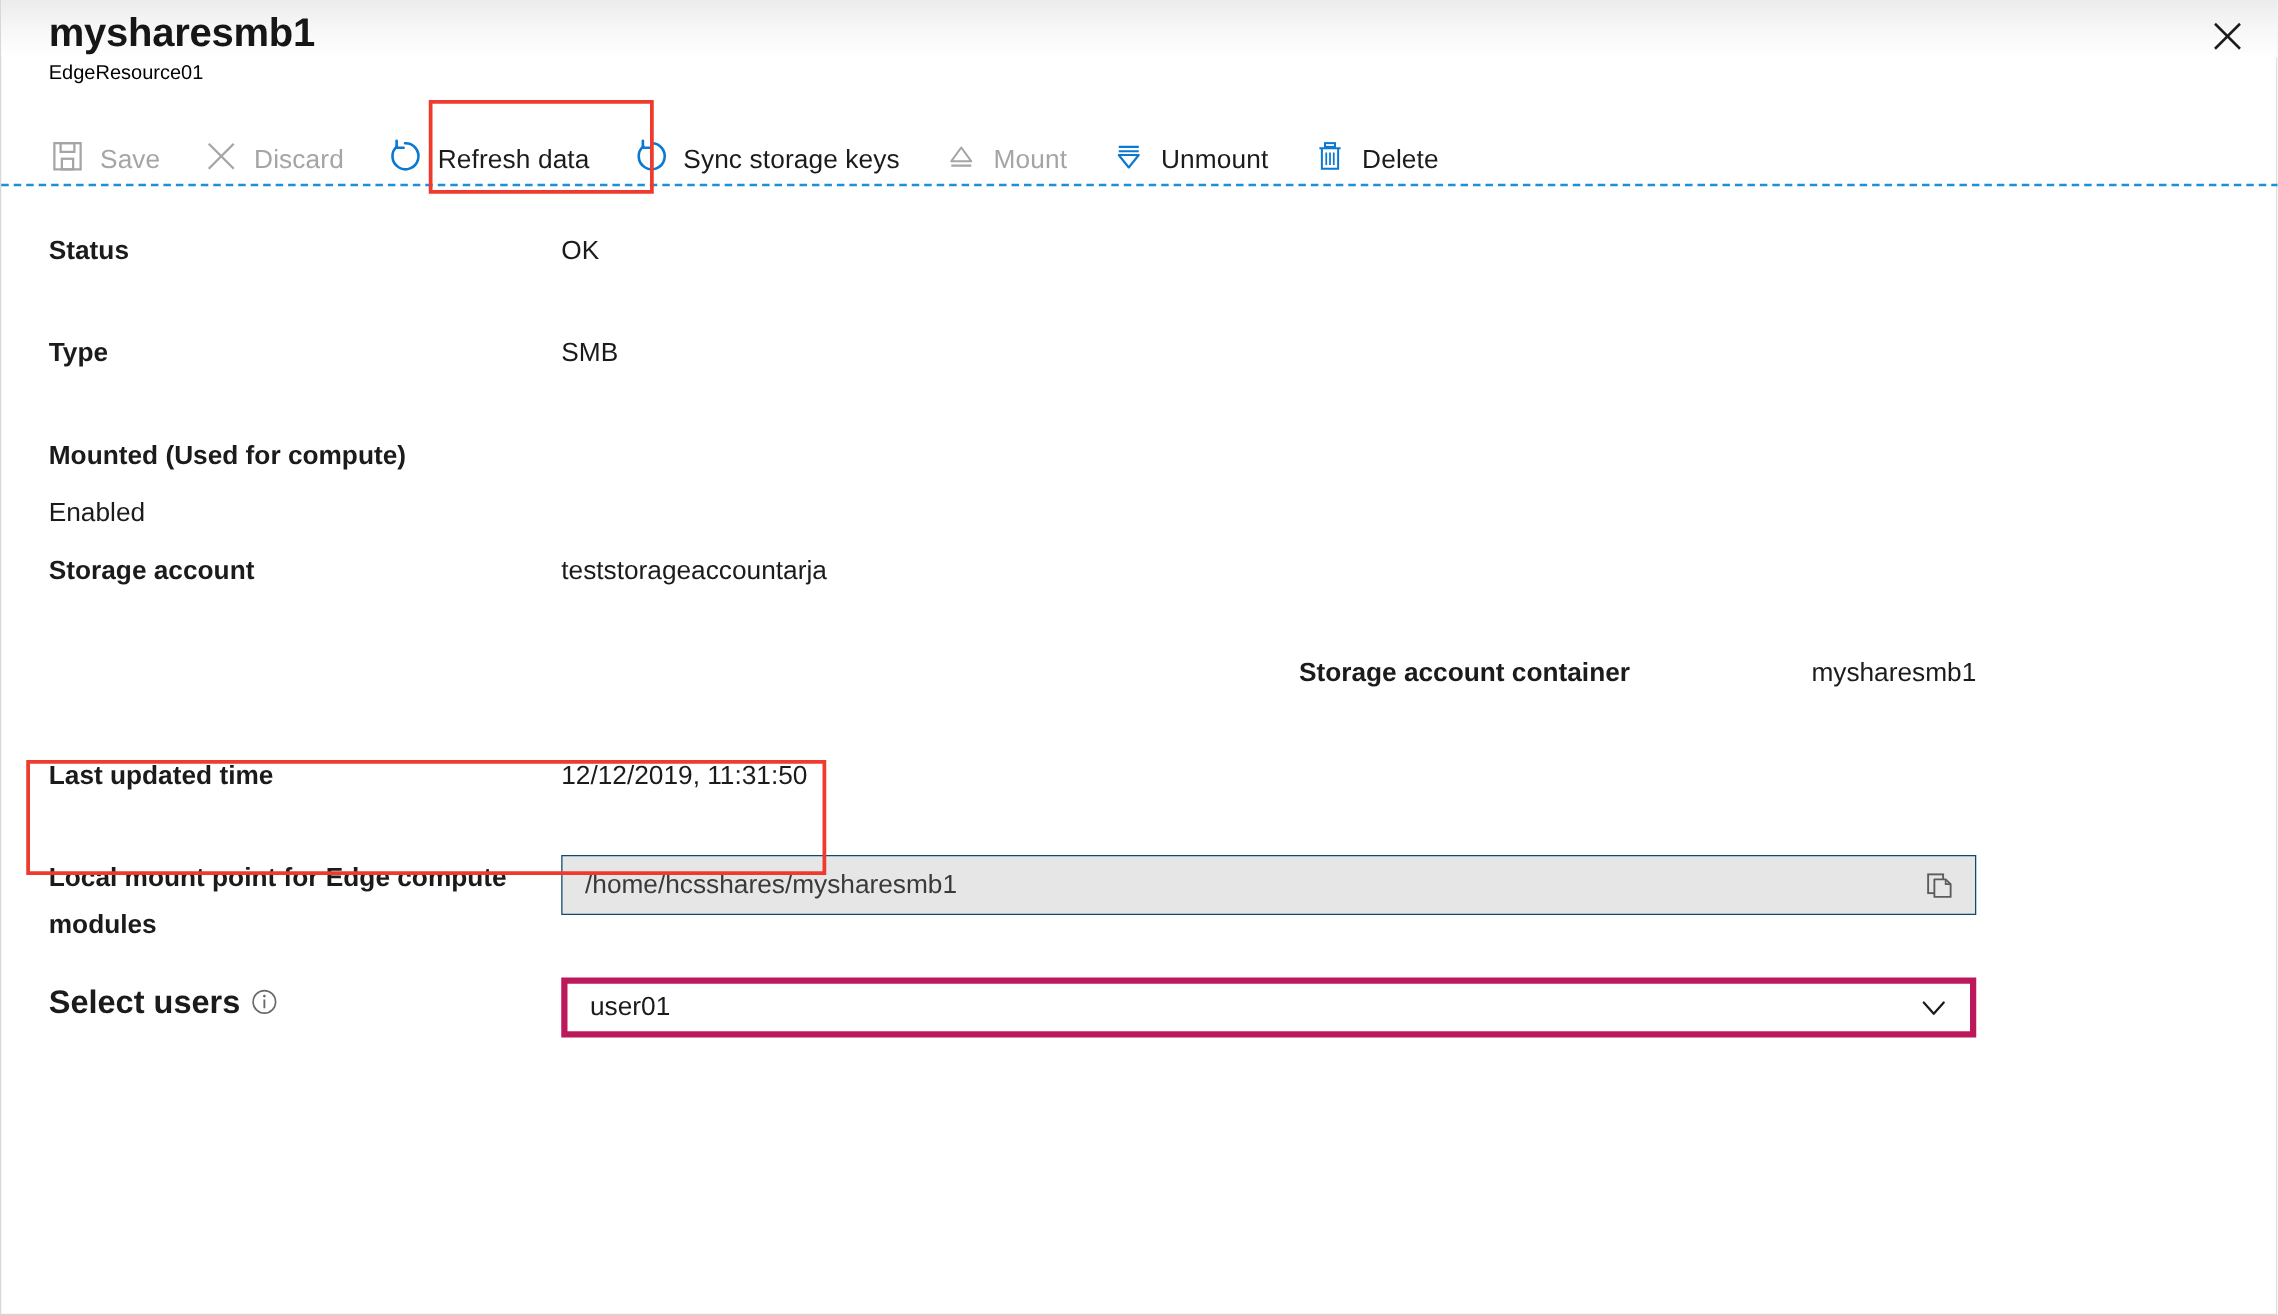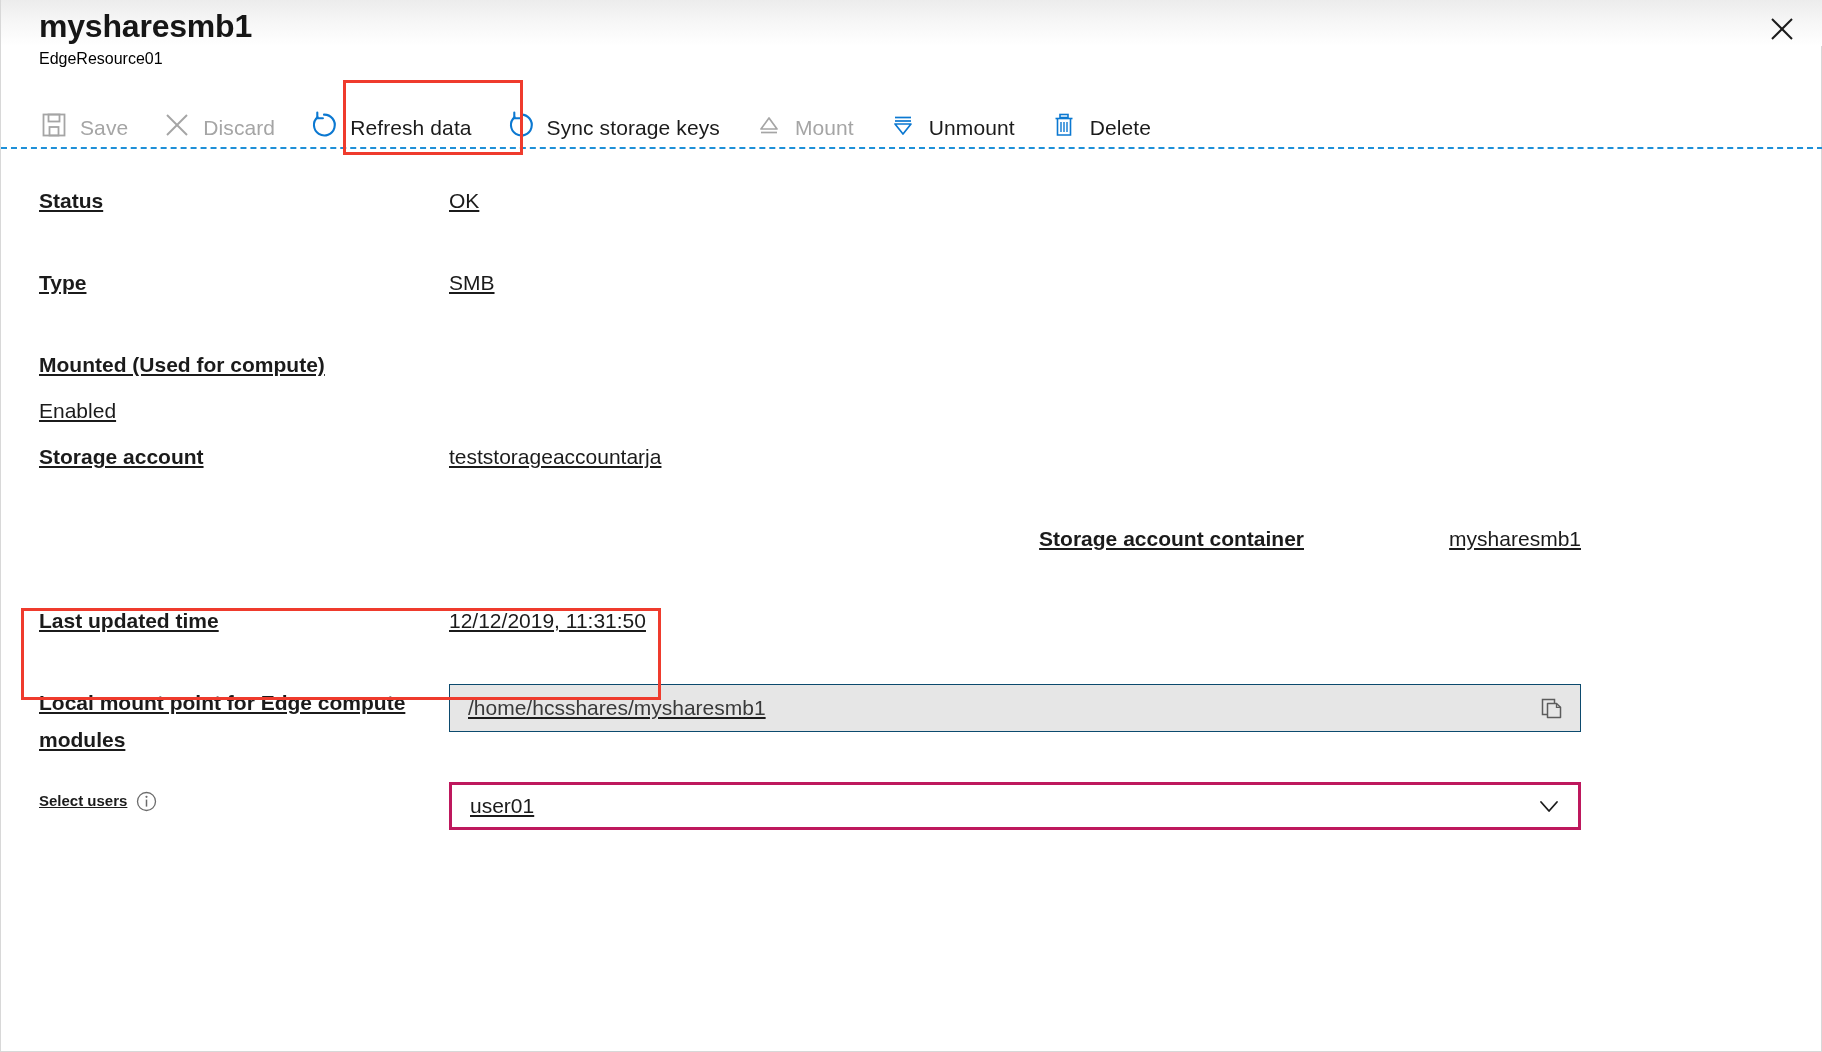--- a/index.html
+++ b/index.html
@@ -128,21 +128,20 @@
   #hl-refresh { left: 342px; top: 80px; width: 180px; height: 75px; }
   #hl-lastupdated { left: 20px; top: 608px; width: 640px; height: 92px; }
 
   
   .props {
     position: absolute;
     left: 0;
     top: 170px;
     width: 1580px;
     z-index: 1;
-    text-decoration: underline;
   }
   .row {
     display: flex;
     align-items: flex-start;
     min-height: 82px;
     padding-left: 38px;
     box-sizing: border-box;
   }
   .row .label {
     width: 410px;
@@ -226,41 +225,41 @@
     box-sizing: border-box;
   }
   .label-info {
     width: 410px;
     flex: none;
     display: flex;
     align-items: center;
     padding-top: 18px;
   }
   .label-info .ltext {
-    font-size: 15px;
+    font-size: 26px;
     font-weight: bold;
     color: #1b1b1b;
     line-height: 30px;
   }
   .info-icon {
     margin-left: 9px;
     width: 21px;
     height: 21px;
     display: flex;
     align-items: center;
     justify-content: center;
     cursor: pointer;
     flex: none;
   }
   .combo {
     margin-top: 14px;
     width: 1338px;
     height: 48px;
     background: #ffffff;
-    border: 3px solid #be185d;
+    border: 5px solid #be185d;
     box-sizing: border-box;
     display: flex;
     align-items: center;
     padding: 0 14px 0 18px;
     cursor: pointer;
   }
   .combo .ctext {
     font-size: 21px;
     color: #1b1b1b;
     flex: 1;

